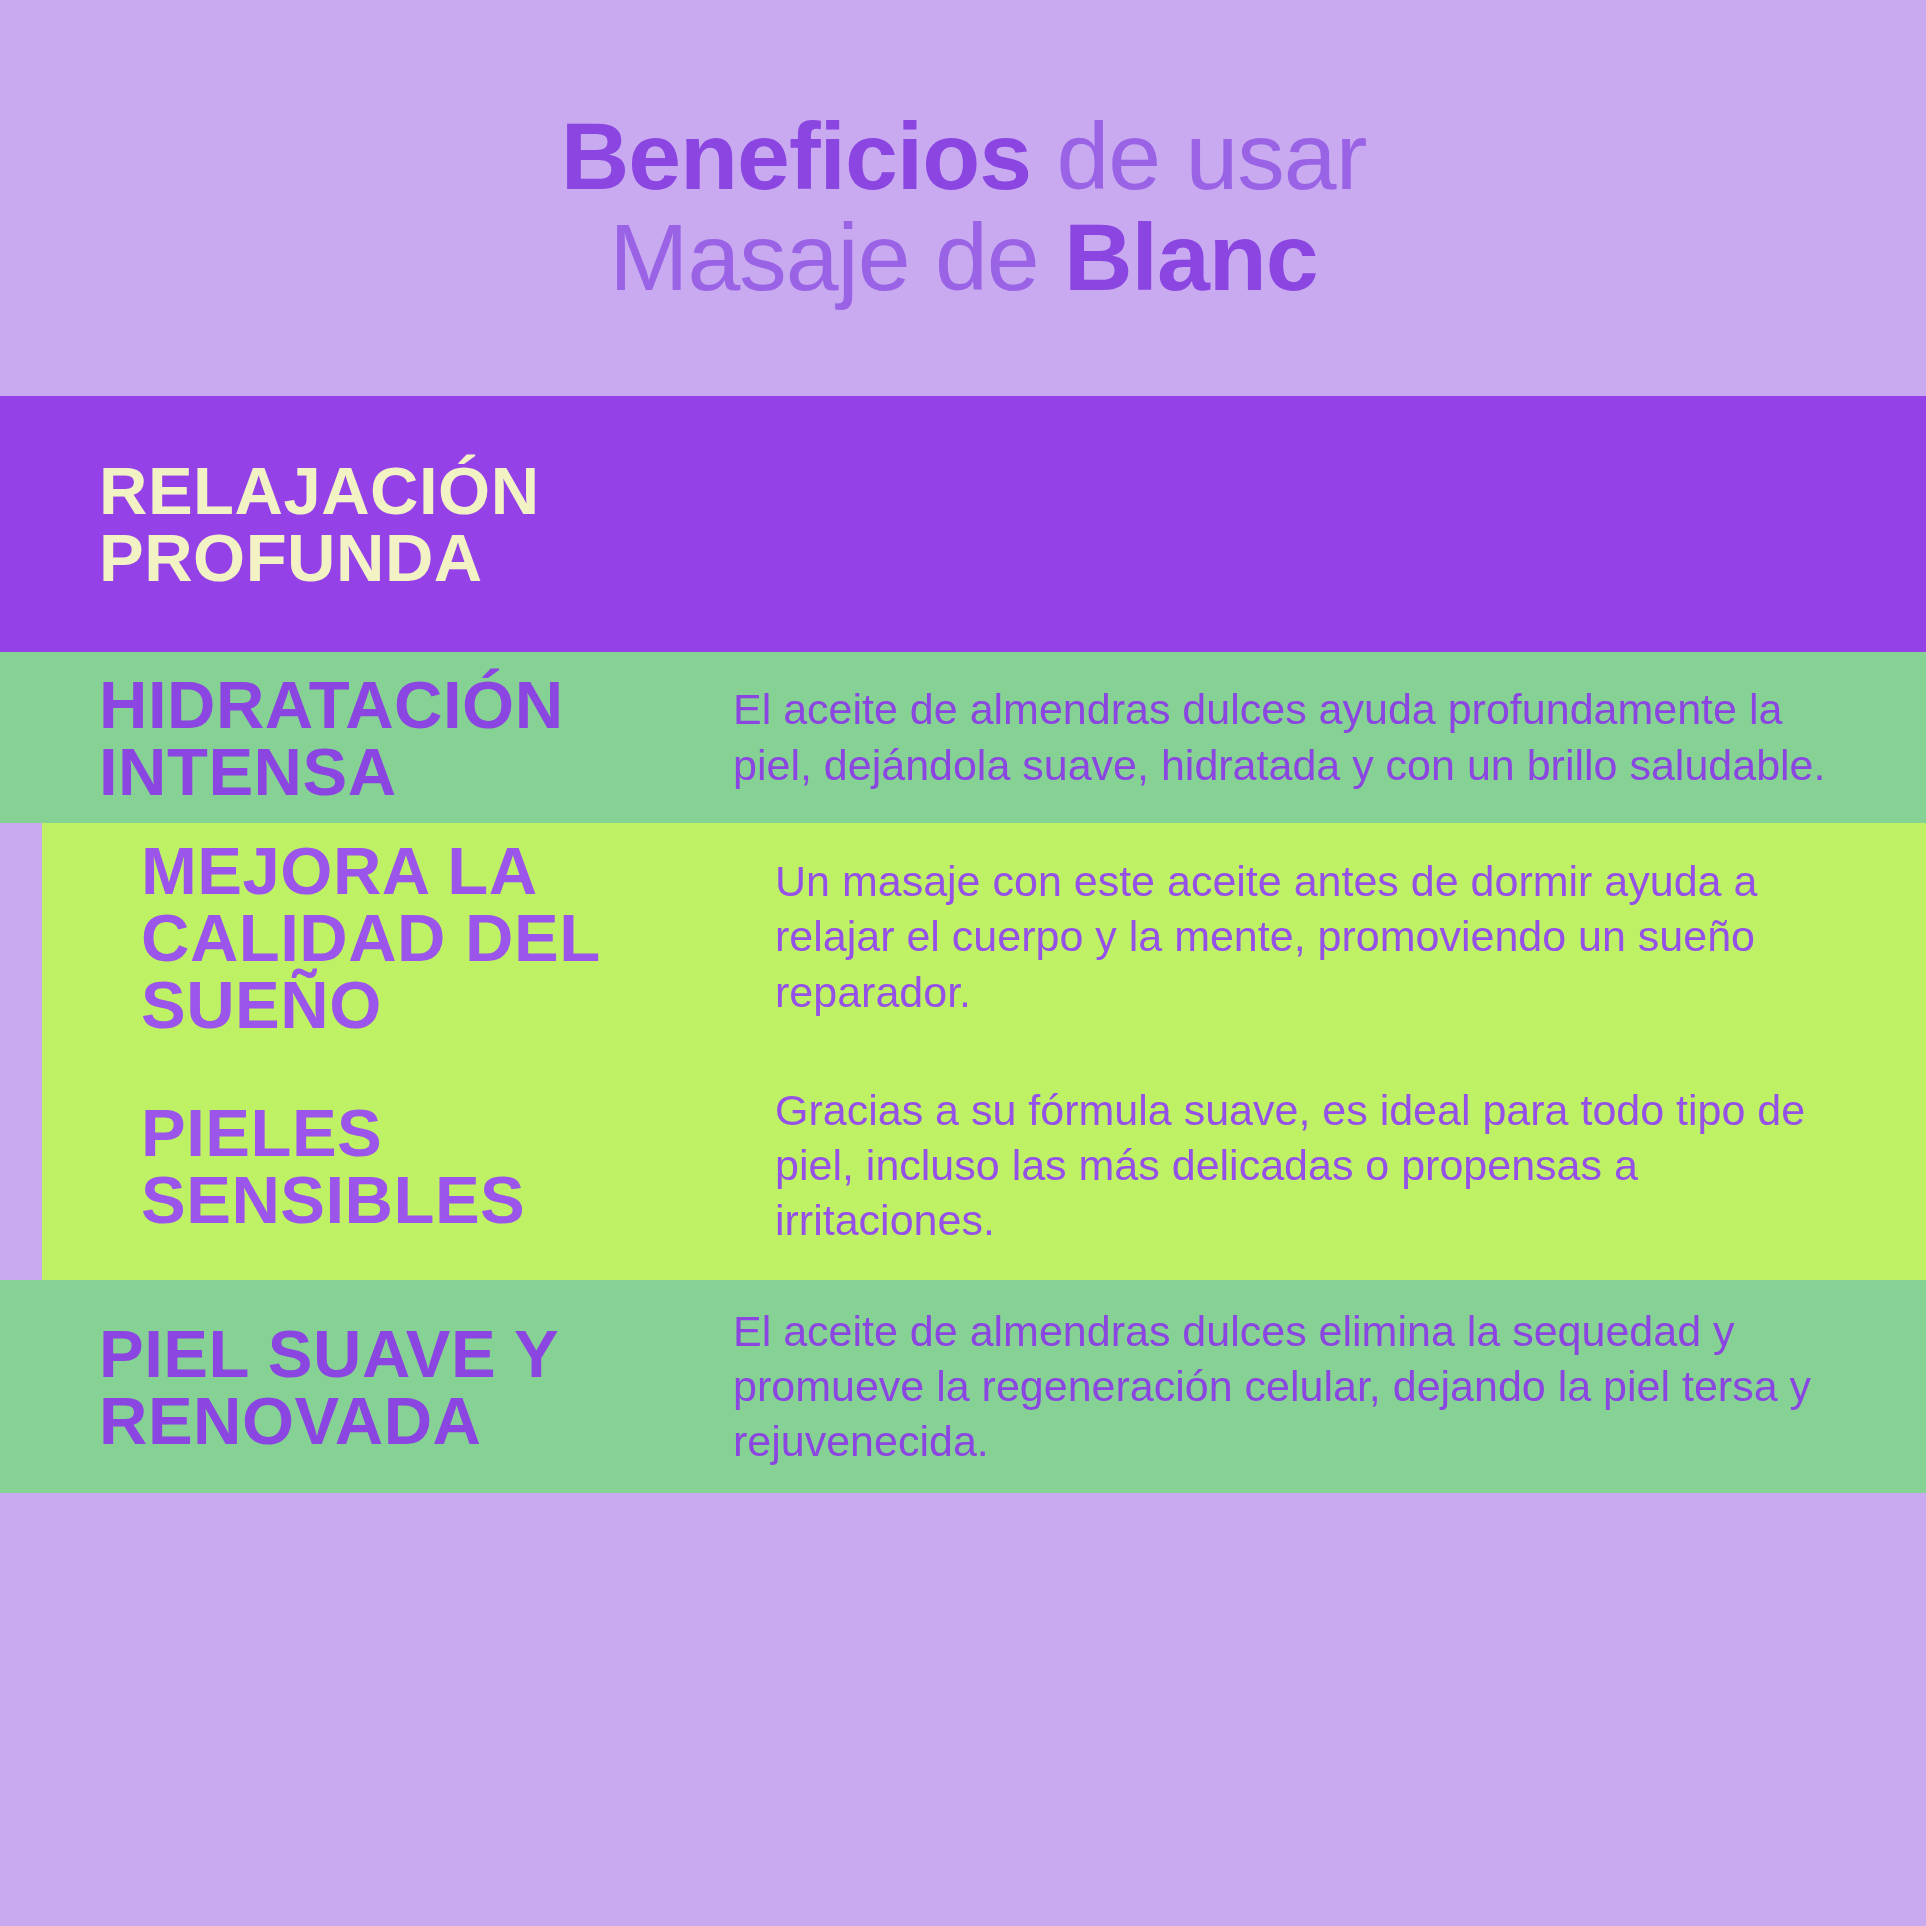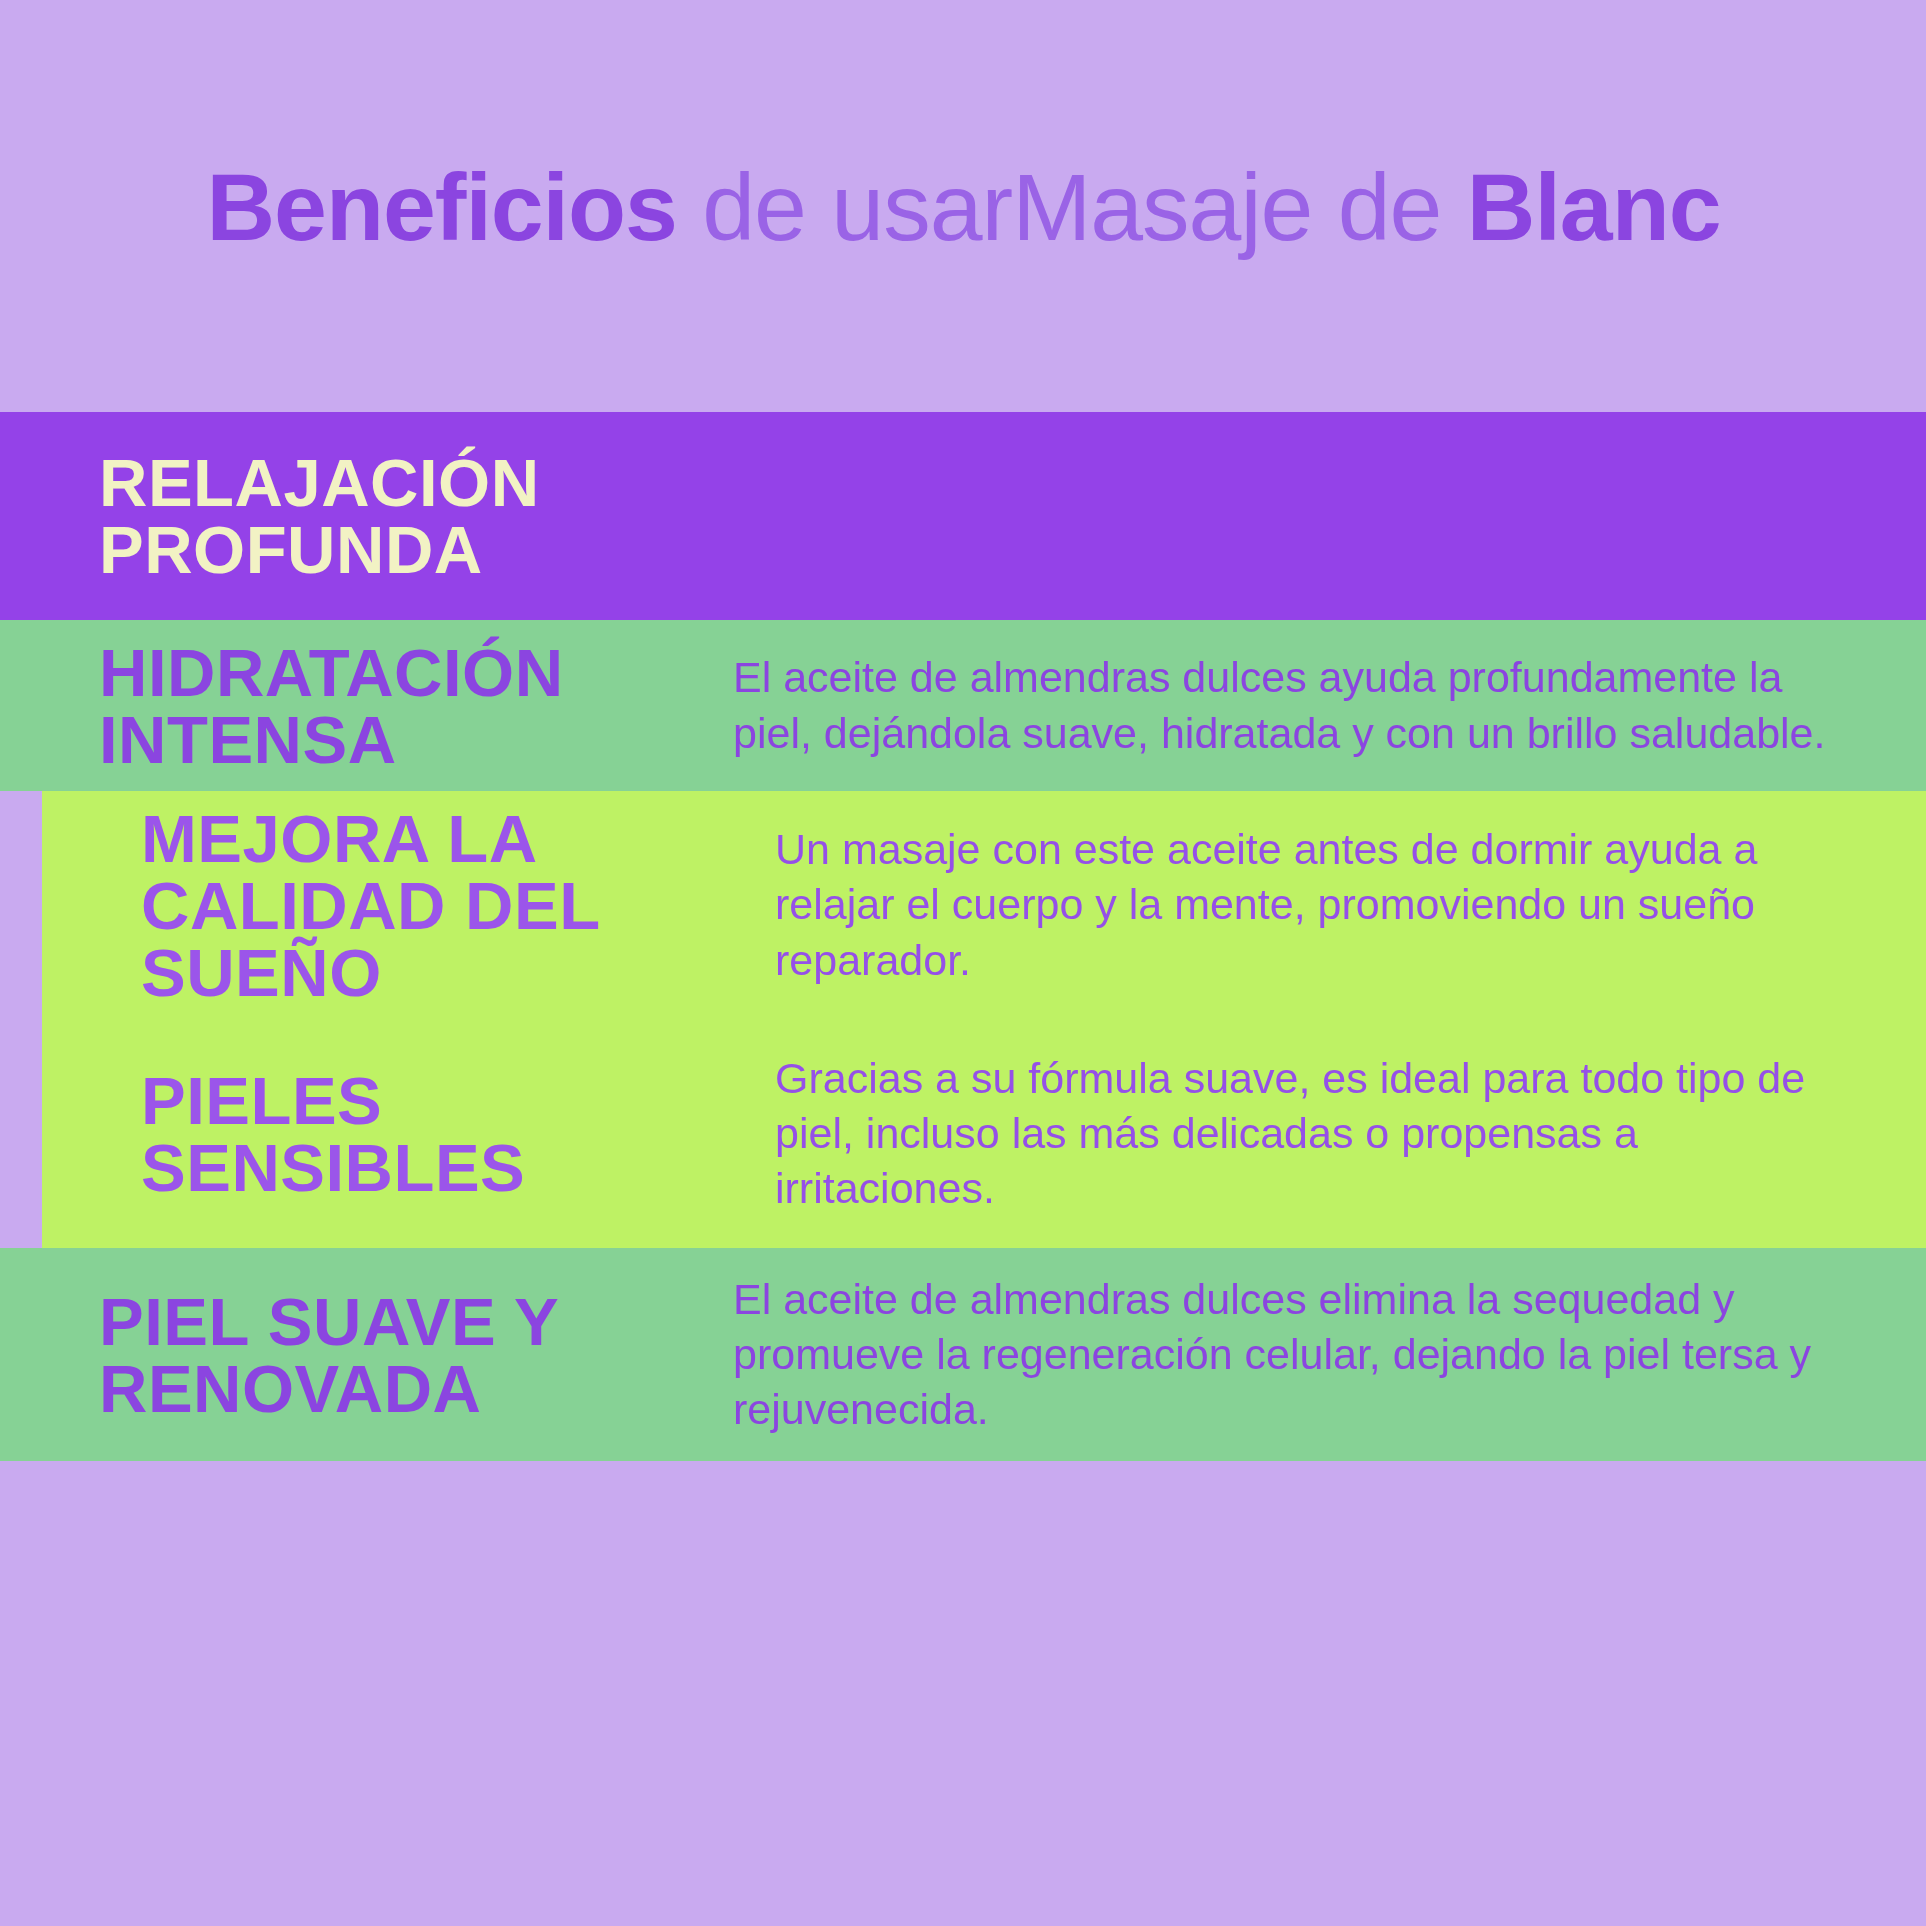--- a/index.html
+++ b/index.html
@@ -20,20 +20,21 @@
     flex-direction: column;
     background: #c9aaf0;
   }
 
   
   .header {
     background: #c9aaf0;
     height: 396px;
     flex: 0 0 396px;
     display: flex;
+    flex-direction: column;
     align-items: center;
     justify-content: center;
     text-align: center;
     padding-top: 18px;
     box-sizing: border-box;
   }
   .title-line {
     font-size: 95px;
     line-height: 1.06;
     color: #8b45e0;
@@ -87,21 +88,21 @@
   .row.purple .benefit-desc { color: #f7f7df; }
 
   .row.green { background: #86d295; }
   .row.green .benefit-title { color: #8b45e0; }
   .row.green .benefit-desc { color: #8b45e0; }
 
   .row.cream { background: #bef264; margin-left: 42px; }
   .row.cream .benefit-title { color: #9b55ea; }
   .row.cream .benefit-desc { color: #9550e8; }
 
-  .r1 { height: 208px; margin-top: 16px; }
+  .r1 { height: 256px; }
   .r2 { height: 171px; }
   .r3 { height: 228px; }
   .r4 { height: 243px; }
   .r5 { height: 213px; }
   .r6 { height: 229px; }
 </style>
 </head>
 <body>
 
 <div class="poster">

